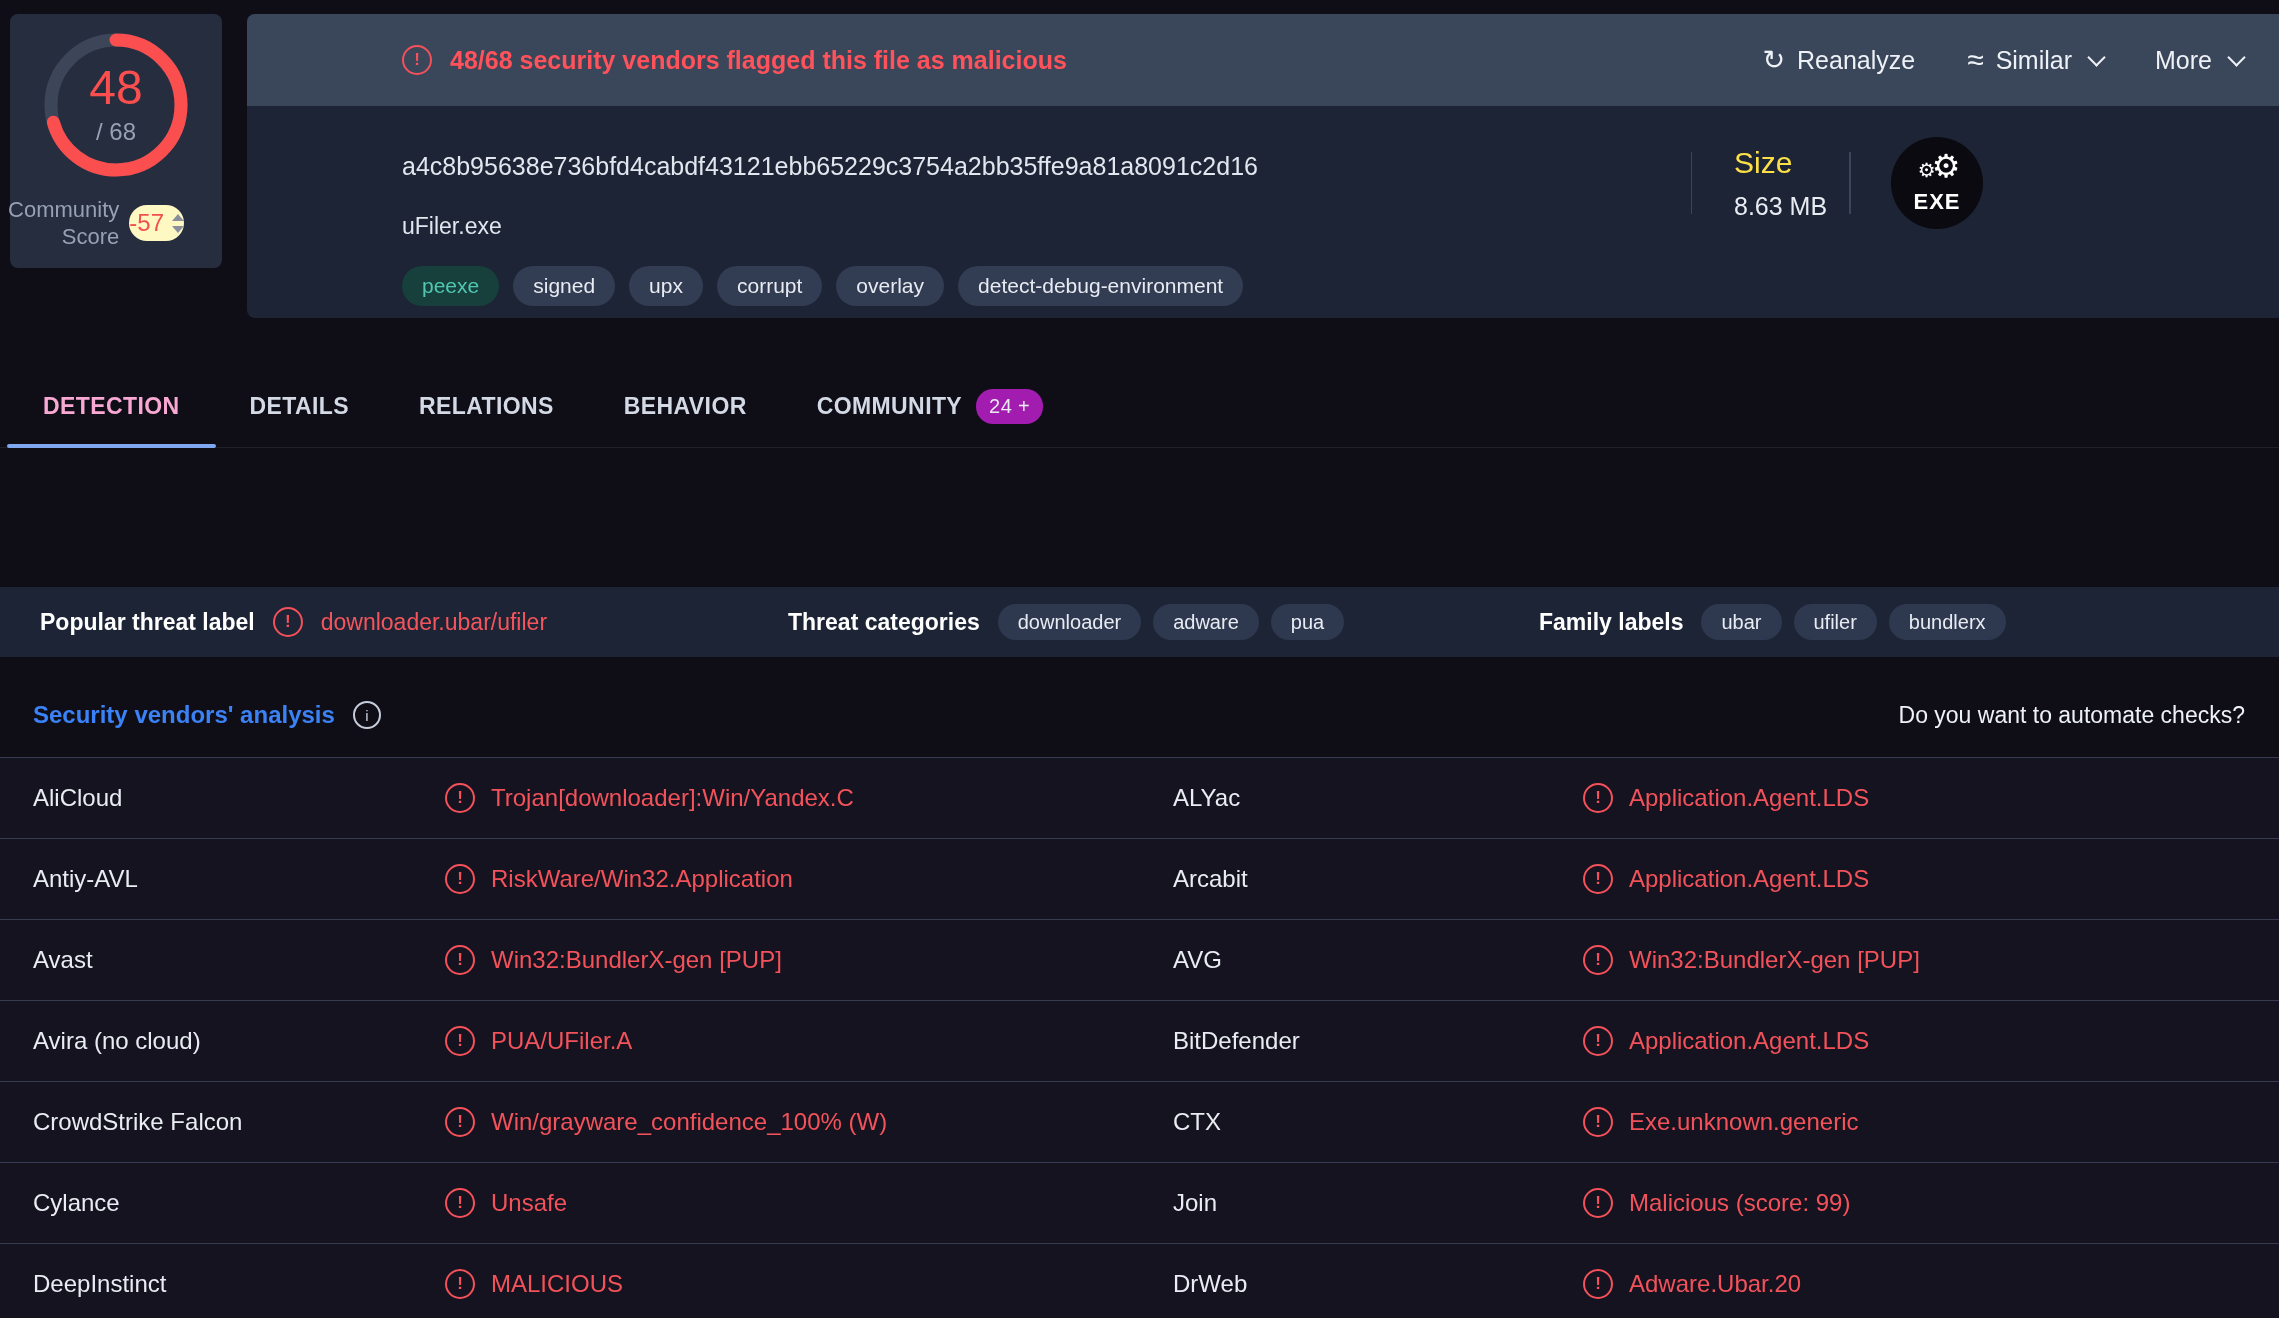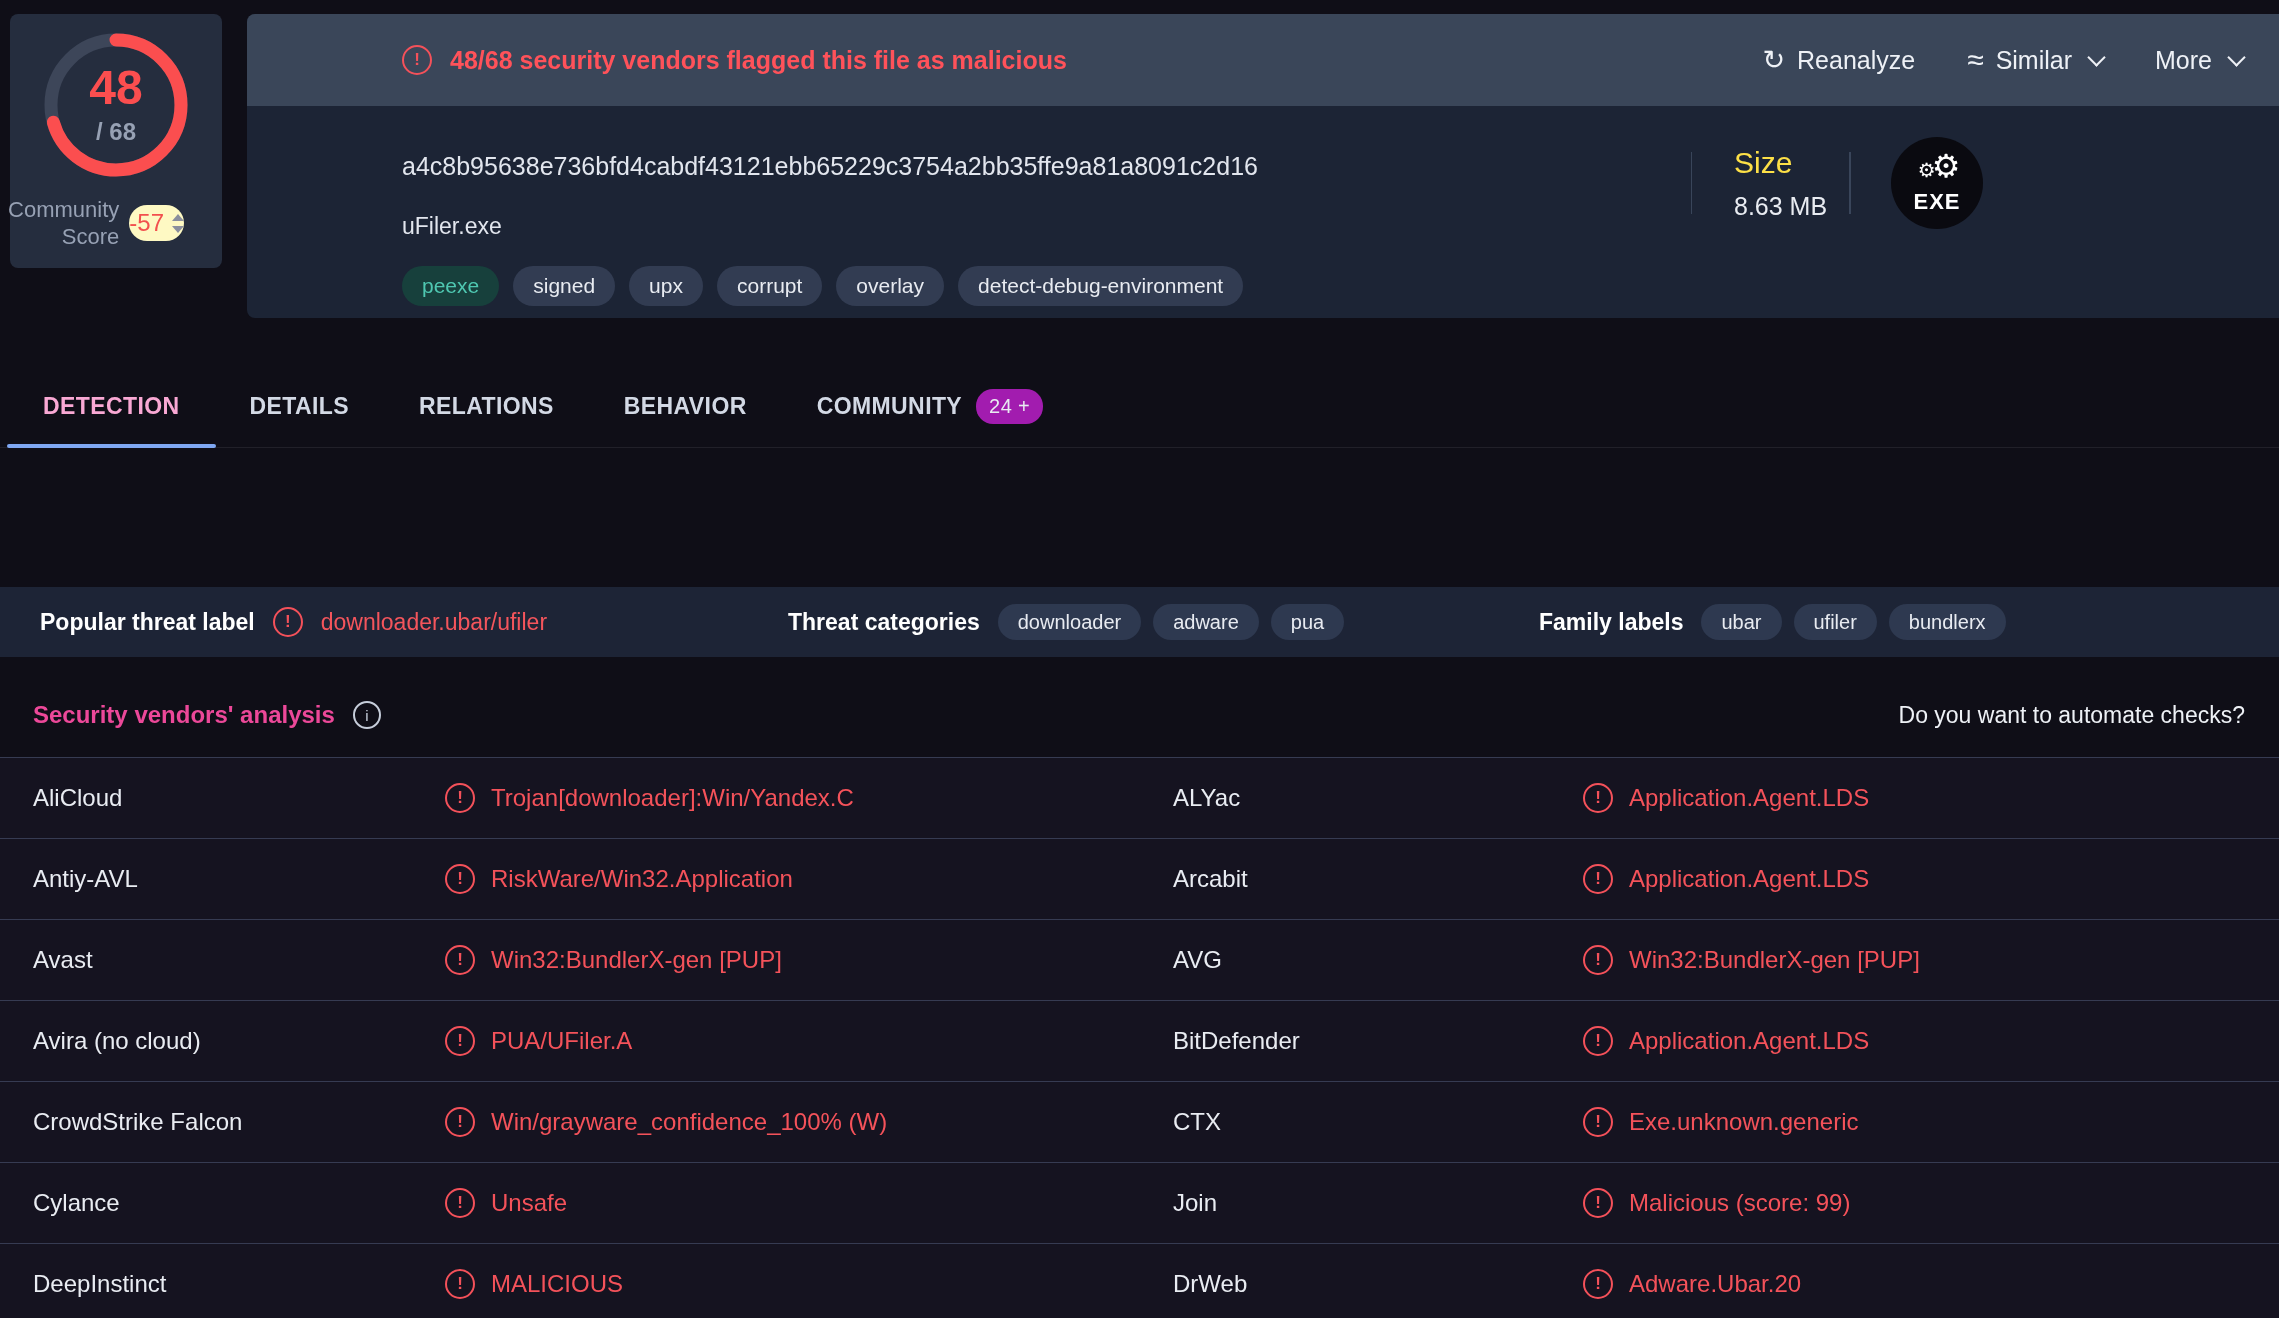--- a/index.html
+++ b/index.html
@@ -12,21 +12,21 @@
   
   .score-card {
     position:absolute; left:10px; top:14px; width:212px; height:254px;
     background:#252d3e; border-radius:8px;
   }
   .gauge { position:absolute; left:50%; top:16px; transform:translateX(-50%); width:150px; height:150px; }
   .gauge svg { display:block; }
   .gauge .track { fill:none; stroke:#3d4659; stroke-width:13; }
   .gauge .arc   { fill:none; stroke:#fb4e4f; stroke-width:13; stroke-linecap:round; }
   .gauge-text { position:absolute; left:0; top:0; width:100%; height:100%;
-    display:flex; flex-direction:column; align-items:center; justify-content:center;font-weight:bold; }
+    display:flex; flex-direction:column; align-items:center; justify-content:center; }
   .gauge-score { color:#fb4e4f; font-size:48px; line-height:48px; }
   .gauge-total { color:#97a1b4; font-size:24px; margin-top:6px; }
   .community-row { position:absolute; left:0; right:0; bottom:18px;
     display:flex; align-items:center; justify-content:flex-end; padding-right:38px; gap:10px; }
   .community-label { text-align:right; color:#97a1b4; font-size:22px; line-height:27px; }
   .score-stepper { width:70px; height:36px; border-radius:18px; background:#fef9c3;
     display:flex; align-items:center; justify-content:center; gap:8px; }
   .stepper-value { color:#f2504e; font-size:24px; }
   .stepper-arrows { display:flex; flex-direction:column; gap:5px; }
   .tri-up   { width:0; height:0; border-left:6px solid transparent; border-right:6px solid transparent; border-bottom:7px solid #8b8f9d; }
@@ -96,21 +96,21 @@
     display:flex; align-items:center; gap:18px; }
   .tg1 { left:40px; } .tg2 { left:788px; } .tg3 { left:1539px; }
   .threat-label { color:#ffffff; font-weight:bold; font-size:23px; }
   .threat-value { color:#f4555c; font-size:23px; }
   .pill-set { display:flex; align-items:center; }
   .pill { background:#2e3950; color:#e8ebf1; font-size:20px; height:36px; border-radius:18px;
     padding:0 20px; display:inline-flex; align-items:center; margin-right:12px; }
   
   .analysis-header { position:absolute; left:33px; right:34px; top:694px; height:42px;
     display:flex; align-items:center; }
-  .analysis-title { color:#ec4899; font-size:24px; font-weight:bold; }
+  .analysis-title { color:#3b82f6; font-size:24px; font-weight:bold; }
   .info-icon { width:24px; height:24px; border:2px solid #c6cdda; border-radius:50%;
     color:#c6cdda; font-size:15px; display:inline-flex; align-items:center; justify-content:center;
     margin-left:18px; cursor:pointer; font-style:normal; }
   .automate-text { margin-left:auto; color:#eef1f6; font-size:23px; }
   
   .vendor-table { position:absolute; left:0; top:757px; width:100%; border-bottom:1px solid #363b52; }
   .vrow { position:relative; height:80px; background:#151320; border-top:1px solid #363b52; }
   .vcell { position:absolute; top:50%; transform:translateY(-50%); }
   .c-vendor1 { left:33px; } .c-det1 { left:445px; } .c-vendor2 { left:1173px; } .c-det2 { left:1583px; }
   .vendor-name { color:#e9ecf2; font-size:24px; }

